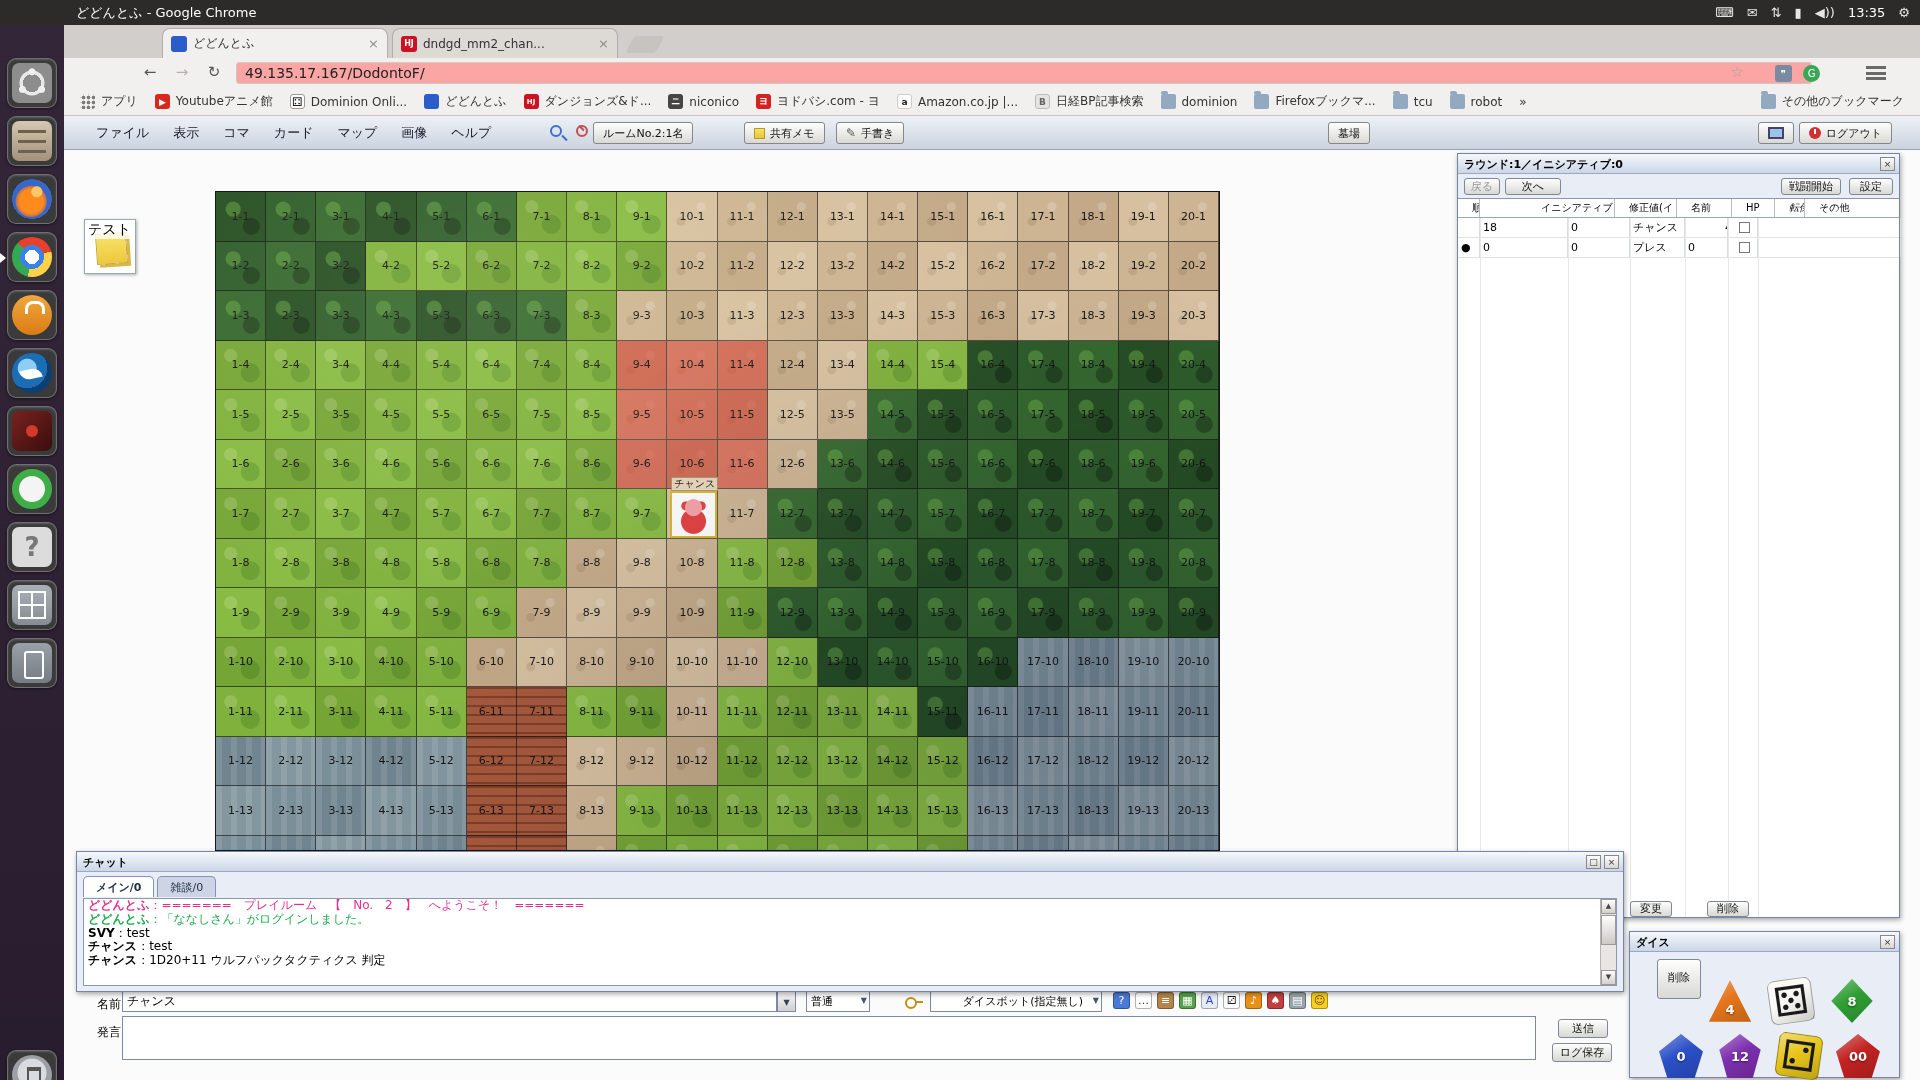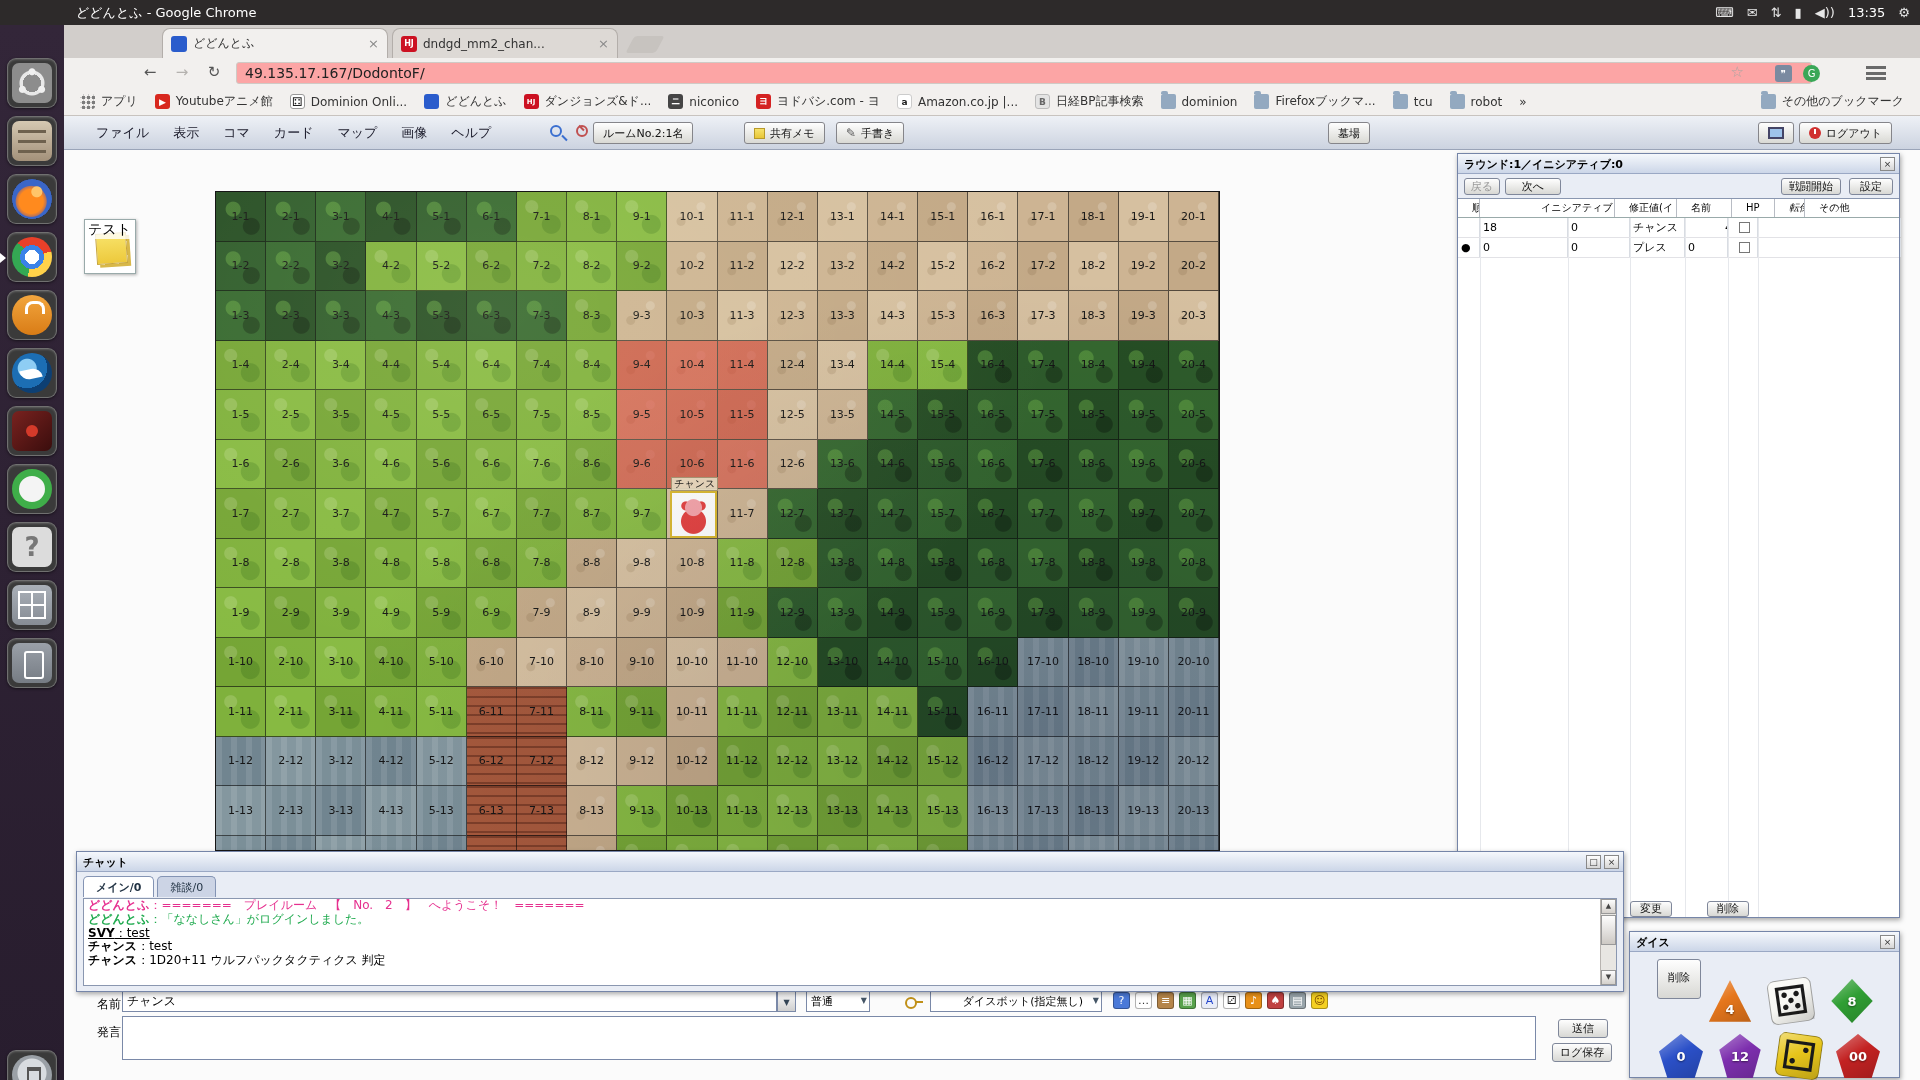--- a/index.html
+++ b/index.html
@@ -1204,21 +1204,21 @@
     <div class="tbar">
       <span>チャット</span>
       <span class="wbtn" style="right:22px;">□</span>
       <span class="wbtn" style="right:4px;">×</span>
     </div>
     <div id="ctabs"><span class="ctab active">メイン/0</span><span class="ctab">雑談/0</span></div>
     <div id="chat-log">
       <div id="clines" style="padding-right:17px;">
           <div class="cline" style="color: rgb(230, 48, 143);"><b>どどんとふ</b><span>：=======　プレイルーム　【　No.　2　】　へようこそ！　=======</span></div>
           <div class="cline" style="color: rgb(31, 170, 78);"><b>どどんとふ</b><span>：「ななしさん」がログインしました。</span></div>
-          <div class="cline" style="color: rgb(0, 0, 0); text-decoration: underline;"><b>SVY</b><span>：test</span></div>
+          <div class="cline" style="color: rgb(0, 0, 0);"><b>SVY</b><span>：test</span></div>
           <div class="cline" style="color: rgb(0, 0, 0);"><b>チャンス</b><span>：test</span></div>
           <div class="cline" style="color: rgb(0, 0, 0);"><b>チャンス</b><span>：1D20+11 ウルフパックタクティクス 判定</span></div>
         </div>
       <div class="vscroll">
         <span class="vsb" style="top:0;">▲</span>
         <span class="vsb" style="bottom:0;">▼</span>
         <span class="vthumb"></span>
       </div>
     </div>
   </div>

